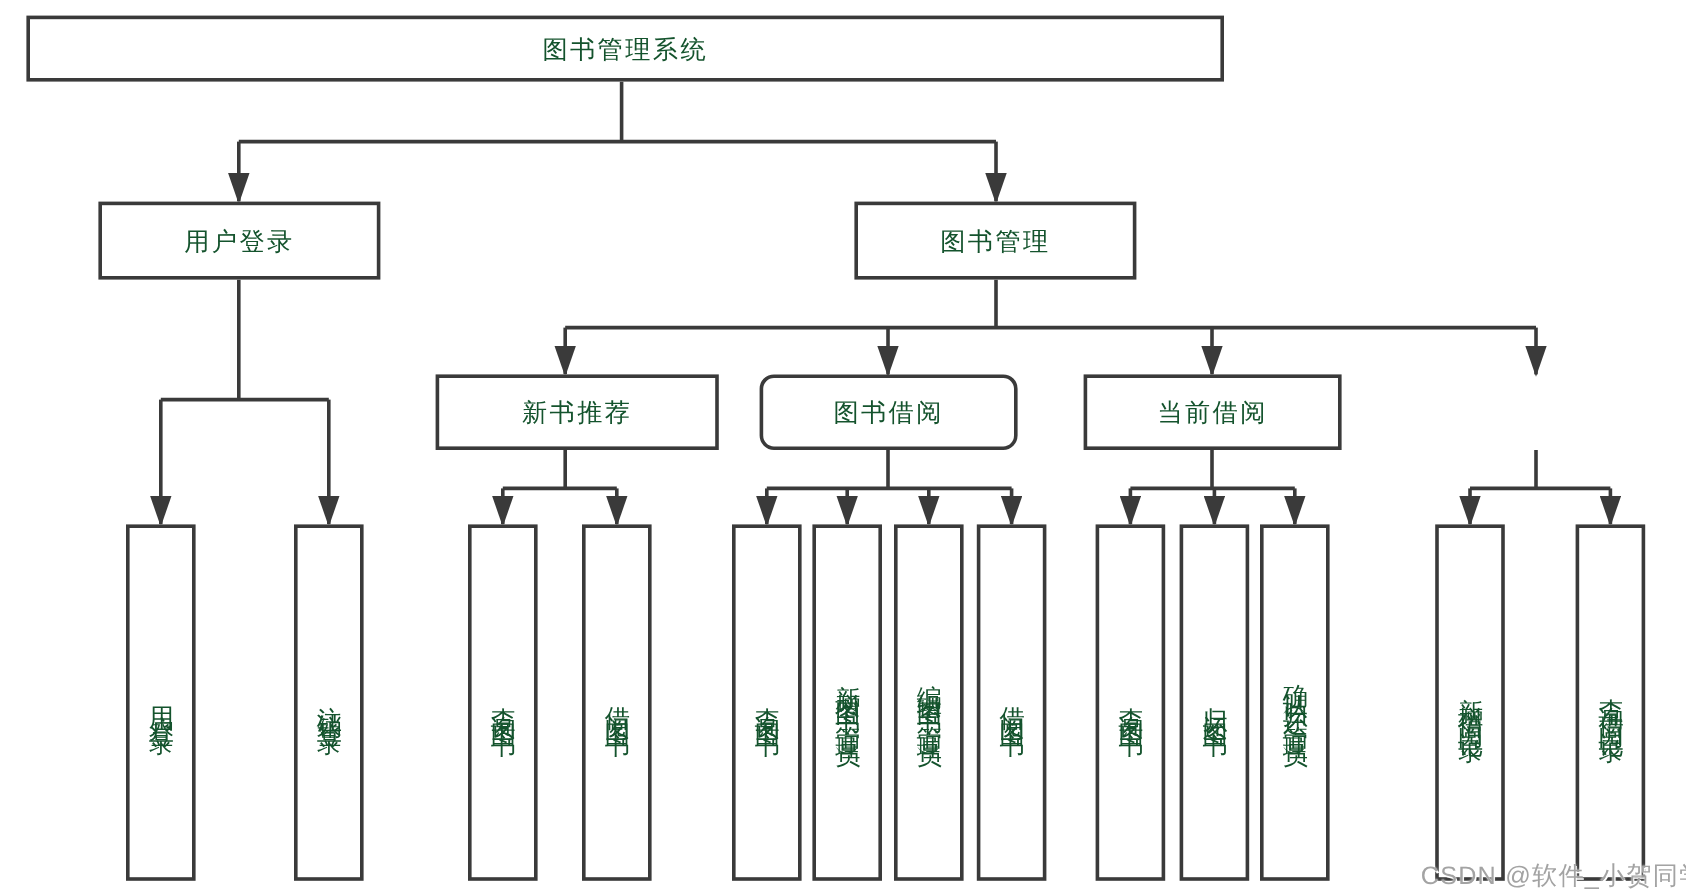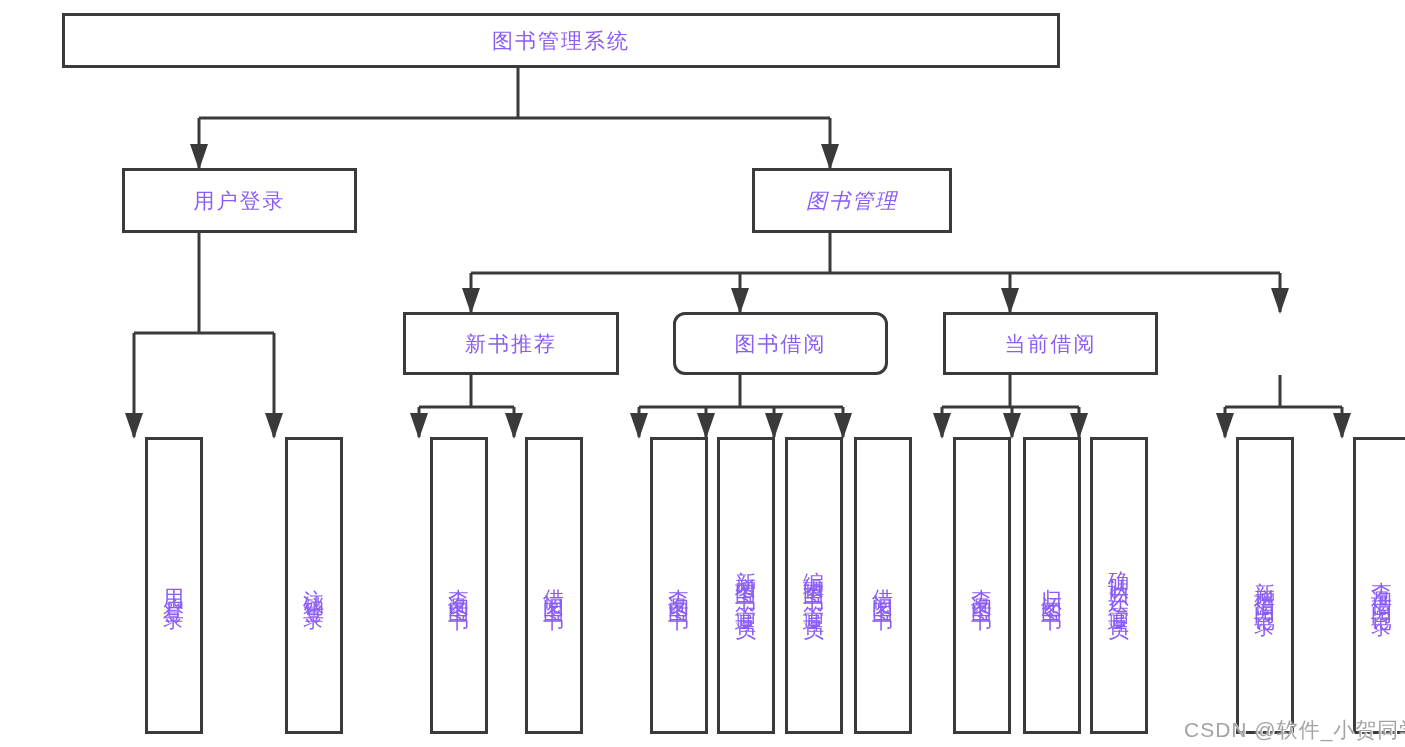--- a/index.html
+++ b/index.html
@@ -22,26 +22,25 @@
     pointer-events: none;
   }
   .box {
     position: absolute;
     box-sizing: border-box;
     background: #ffffff;
     border: 3px solid #3a3a3a;
     display: flex;
     align-items: center;
     justify-content: center;
-    color: #8b5cf6;
+    color: #14532d;
     font-size: 21px;
     letter-spacing: 2px;
     white-space: nowrap;
     z-index: 2;
-    margin-left: 40px;
   }
   .vbox {
     writing-mode: vertical-rl;
     text-orientation: mixed;
     letter-spacing: 7px;
     line-height: 1;
     font-size: 21px;
   }
   .watermark {
     position: absolute;
@@ -99,23 +98,23 @@
 
       <path d="M1280 375 V407 M1225 407 H1342"></path>
       <line x1="1225" y1="407" x2="1225" y2="437" marker-end="url(#ah)"></line>
       <line x1="1342" y1="407" x2="1342" y2="437" marker-end="url(#ah)"></line>
     </g>
   </svg>
 
   <div class="box" style="left:22px; top:13px; width:998px; height:55px;">图书管理系统</div>
 
   <div class="box" style="left:82px; top:168px; width:235px; height:65px;">用户登录</div>
-  <div class="box" style="left:712px; top:168px; width:200px; height:65px;font-style:italic;">图书管理</div>
+  <div class="box" style="left:712px; top:168px; width:235px; height:65px;">图书管理</div>
 
-  <div class="box" style="left:363px; top:312px; width:216px; height:63px;">新书推荐</div>
+  <div class="box" style="left:363px; top:312px; width:236px; height:63px;">新书推荐</div>
   <div class="box" style="left:633px; top:312px; width:215px; height:63px;border-radius:12px;">图书借阅</div>
   <div class="box" style="left:903px; top:312px; width:215px; height:63px;text-align:center;">当前借阅</div>
 
   <div class="box vbox" style="left:105px; top:437px; width:58px; height:297px;">用户登录</div>
   <div class="box vbox" style="left:245px; top:437px; width:58px; height:297px;">注销登录</div>
 
   <div class="box vbox" style="left:390px; top:437px; width:58px; height:297px;">查询图书</div>
   <div class="box vbox" style="left:485px; top:437px; width:58px; height:297px;">借阅图书</div>
 
   <div class="box vbox" style="left:610px; top:437px; width:58px; height:297px;">查询图书</div>

